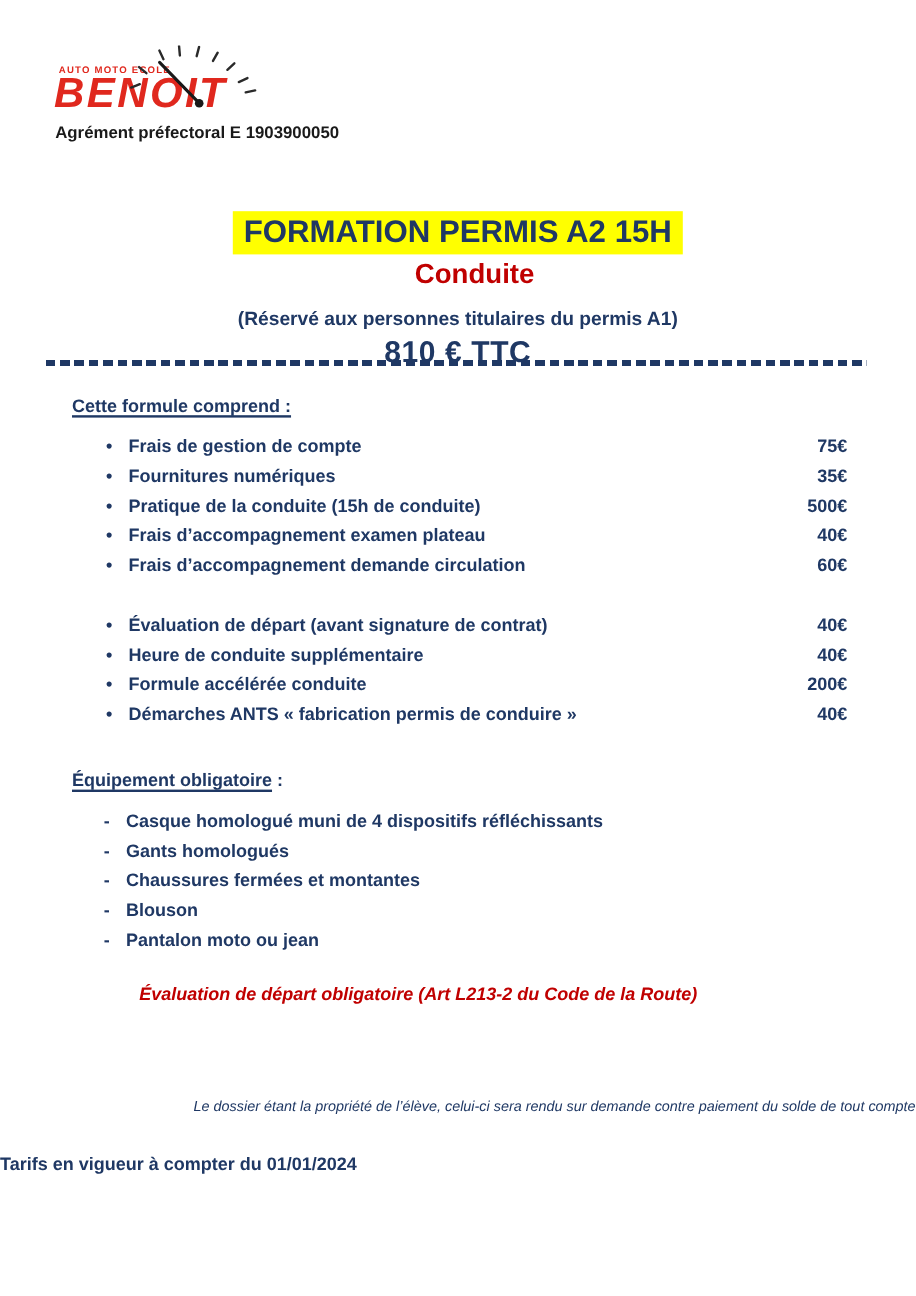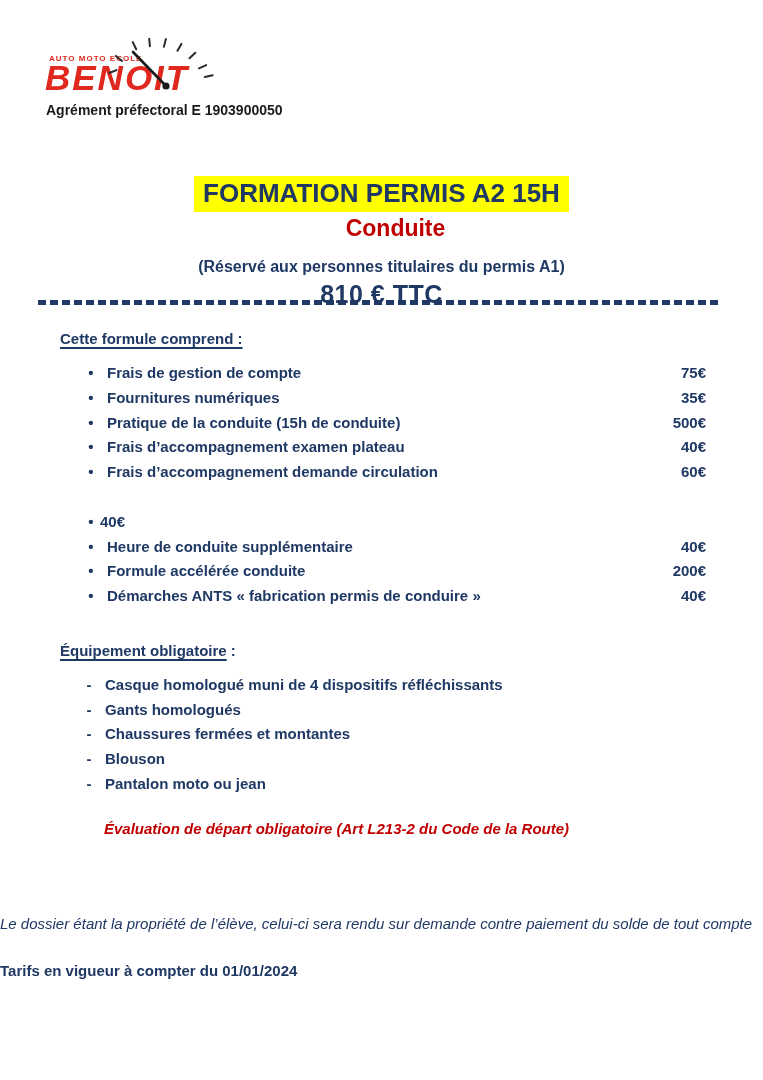--- a/index.html
+++ b/index.html
@@ -54,26 +54,26 @@
   .section-heading .u{text-decoration:underline;text-underline-offset:3px;text-decoration-thickness:1.5px;}
   .price-row{display:flex;align-items:baseline;margin-bottom:9px;font-size:15px;font-weight:bold;line-height:1.05;}
   .row-marker{width:18px;text-align:center;margin-left:22px;flex:none;}
   .row-label{flex:1;padding-left:7px;}
   .row-price{flex:none;text-align:left;}
   .equip-row .row-marker{margin-left:20px;}
   .section-1{margin-bottom:34px;}
   .section-2 .section-heading{margin-bottom:14px;}
   
   .warning-note{
-    position:absolute;left:104px;top:820px;
+    position:absolute;left:116px;top:820px;
     font-size:15px;font-weight:bold;font-style:italic;color:#c00000;
   }
   .disclaimer-note{
-    position:absolute;left:0;top:915px;width:100%;text-align:left;
-    font-size:15px;font-style:italic;color:#1f3864;
+    position:absolute;left:0;top:915px;width:100%;text-align:right;
+    font-size:12px;font-style:italic;color:#1f3864;
   }
   .effective-note{
     position:absolute;left:0;top:962px;width:100%;text-align:left;
     font-size:15px;font-weight:bold;color:#1f3864;
   }
 </style>
 </head>
 <body>
 
 <div class="page">
@@ -136,20 +136,21 @@
       <div class="price-row">
         <span class="row-marker">•</span>
         <span class="row-label">Frais d’accompagnement demande circulation</span>
         <span class="row-price">60€</span>
       </div>
     </div>
 
     <div class="section section-2">
       <div class="price-row">
         <span class="row-marker">•</span>
+        <span class="row-label">Évaluation de départ (avant signature de contrat)</span>
         <span class="row-price">40€</span>
       </div>
       <div class="price-row">
         <span class="row-marker">•</span>
         <span class="row-label">Heure de conduite supplémentaire</span>
         <span class="row-price">40€</span>
       </div>
       <div class="price-row">
         <span class="row-marker">•</span>
         <span class="row-label">Formule accélérée conduite</span>

